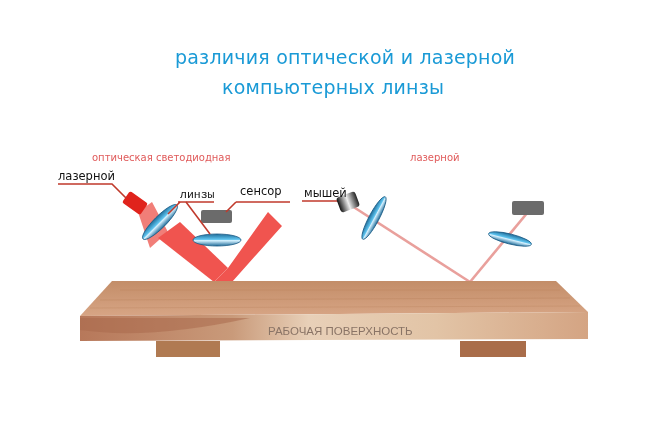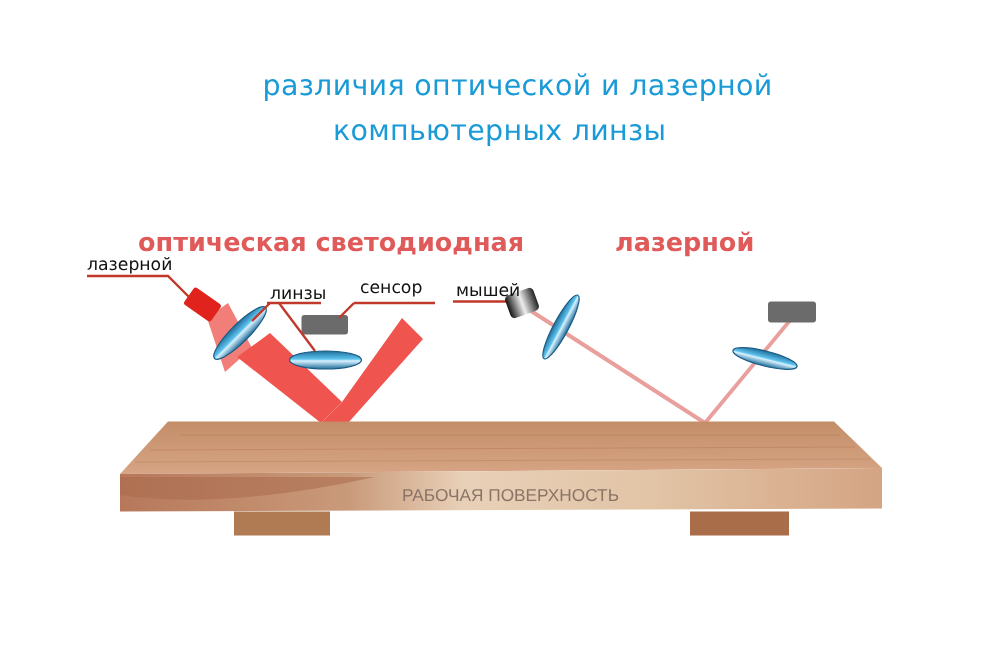--- a/index.html
+++ b/index.html
@@ -1,20 +1,20 @@
 <!DOCTYPE html>
 <html><head>
 <meta charset="utf-8">
 <style>
   html,body{margin:0;padding:0;background:#fff;}
   body{width:659px;height:446px;position:relative;overflow:hidden;font-family:"DejaVu Sans","Liberation Sans",sans-serif;}
   .title{position:absolute;color:#1a9ad6;font-weight:normal;font-size:19px;letter-spacing:0.2px;white-space:nowrap;}
   .t1{left:175px;top:46px;}
   .t2{left:222px;top:76px;}
-  .head{position:absolute;color:#e05a5a;font-weight:bold;font-size:17px;white-space:nowrap;}
+  .head{position:absolute;color:#e05a5a;font-weight:normal;font-size:10px;white-space:nowrap;}
   .lbl{position:absolute;color:#111;font-size:11.5px;white-space:nowrap;}
   svg{position:absolute;left:0;top:0;}
   .wood-text{position:absolute;left:268px;top:325px;color:#8a7466;font-size:11.5px;white-space:nowrap;font-family:"Liberation Sans",sans-serif;}
 </style>
 </head>
 <body>
 
 <svg width="659" height="446" viewBox="0 0 659 446">
   <defs>
     <linearGradient id="woodTop" x1="0" y1="0" x2="0" y2="1">
@@ -92,17 +92,17 @@
   </g>
 </svg>
 
 <div class="title t1">различия оптической и лазерной</div>
 <div class="title t2">компьютерных линзы</div>
 
 <div class="head" style="left:92px;top:152px;">оптическая светодиодная</div>
 <div class="head" style="left:410px;top:152px;">лазерной</div>
 
 <div class="lbl" style="left:58px;top:169px;">лазерной</div>
-<div class="lbl" style="left:180px;top:188px;">линзы</div>
+<div class="lbl" style="left:180px;top:188px;font-family:Liberation Mono, monospace;">линзы</div>
 <div class="lbl" style="left:240px;top:184px;">сенсор</div>
 <div class="lbl" style="left:304px;top:186px;">мышей</div>
 
 <div class="wood-text">РАБОЧАЯ ПОВЕРХНОСТЬ</div>
 
 </body></html>

